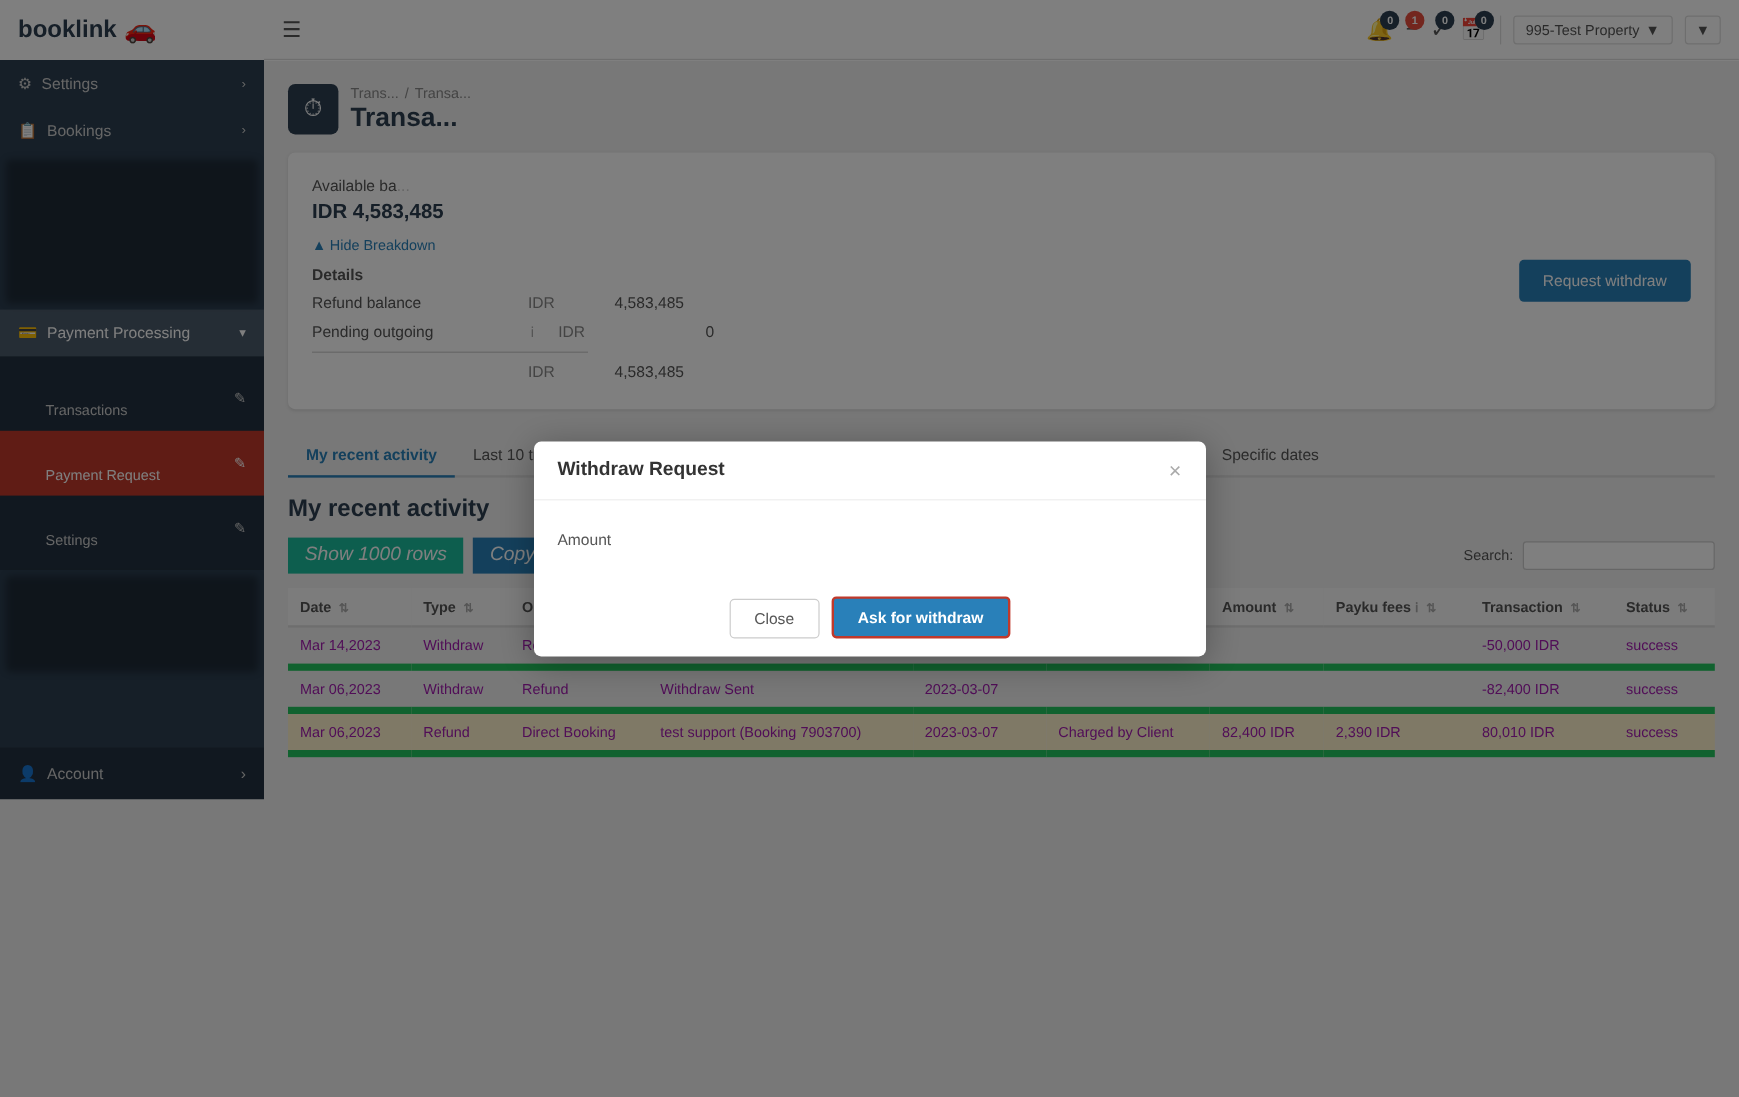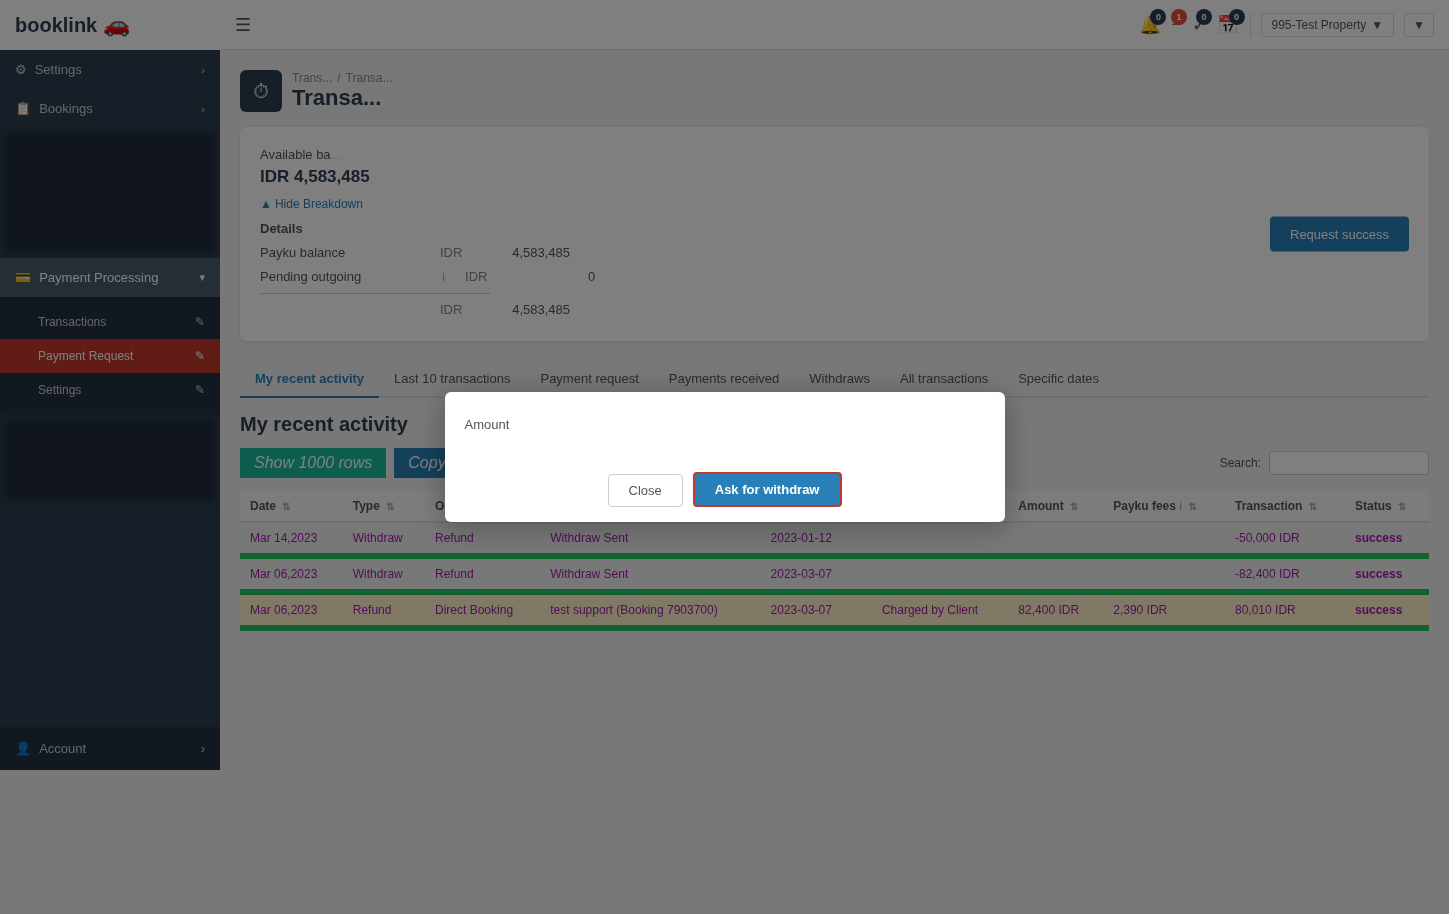--- a/index.html
+++ b/index.html
@@ -2,21 +2,21 @@
 <html><head>
   <meta charset="utf-8">
   <style>
     * { box-sizing: border-box; margin: 0; padding: 0; }
     body { font-family: Arial, sans-serif; font-size: 13px; background: #f0f0f0; overflow: hidden; width: 1449px; height: 914px; position: relative; }
 
     
     .sidebar {
       position: fixed;
       left: 0; top: 0;
-      width: 220px; height: 770px;
+      width: 220px; height: 666px;
       background: #2c3e50;
       z-index: 10;
       display: flex;
       flex-direction: column;
     }
     .sidebar-logo {
       background: #fff;
       padding: 10px 15px;
       display: flex;
       align-items: center;
@@ -47,21 +47,21 @@
     .sidebar-section .sidebar-sub-item {
       display: flex;
       align-items: center;
       justify-content: space-between;
       padding: 10px 15px 10px 30px;
       color: #ccc;
       cursor: pointer;
       font-size: 12px;
     }
     .sidebar-section .sidebar-sub-item.active { background: #c0392b; color: #fff; }
-    .sidebar-sub-item .sub-left { display: flex; align-items: flex-end; gap: 8px; }
+    .sidebar-sub-item .sub-left { display: flex; align-items: flex-end; gap: 8px; margin-top: 20px; }
     .sidebar-blurred {
       background: rgba(0,0,0,0.3);
       height: 120px;
       margin: 5px;
       border-radius: 4px;
       filter: blur(3px);
     }
     .sidebar-account {
       background: rgba(0,0,0,0.2);
       padding: 14px 15px;
@@ -248,21 +248,21 @@
       font-weight: 600;
       white-space: nowrap;
     }
     .data-table td {
       padding: 8px 10px;
       border-bottom: 6px solid #22c55e;
       color: #a21caf;
       vertical-align: top;
     }
     .td-link { color: #2980b9; cursor: pointer; }
-    .td-success { color: #27ae60; font-weight: bold; margin-top: 45px; }
+    .td-success { color: #27ae60; font-weight: normal; margin-top: 45px; }
     .td-highlight { background: #fff3cd; }
     .sort-icon { color: #aaa; font-size: 10px; margin-left: 3px; }
 
     
     .overlay {
       position: fixed;
       top: 0; left: 0; right: 0; bottom: 0;
       background: rgba(0,0,0,0.5);
       z-index: 100;
       display: flex;
@@ -450,31 +450,31 @@
       <div class="page-title">Transa...</div>
     </div>
   </div>
 
   <div class="balance-section">
     <div class="available-label">Available ba<span style="color:#ccc">...</span></div>
     <div class="balance-amount">
       <span>IDR</span>
       <span>4,583,485</span>
     </div>
-    <button class="request-withdraw-btn">Request success</button>
+    <button class="request-withdraw-btn">Request withdraw</button>
 
     <div class="hide-breakdown">
       <span>▲</span>
       <span>Hide Breakdown</span>
     </div>
 
     <div class="breakdown-table">
       <div style="font-weight:bold; margin-bottom:5px;">Details</div>
       <div class="breakdown-row">
-        <span class="breakdown-label">Payku balance</span>
+        <span class="breakdown-label">Refund balance</span>
         <span class="breakdown-currency">IDR</span>
         <span class="breakdown-value">4,583,485</span>
       </div>
       <div class="breakdown-row">
         <span class="breakdown-label">Pending outgoing</span>
         <span style="font-size:12px;color:#aaa;margin-left:2px;">ℹ</span>
         <span class="breakdown-currency">IDR</span>
         <span class="breakdown-value">0</span>
       </div>
       <hr class="breakdown-divider">
@@ -560,20 +560,24 @@
           <td>2,390 IDR</td>
           <td>80,010 IDR</td>
           <td class="td-success">success</td>
         </tr>
       </tbody>
   </table>
 </div>
 
 <div class="overlay">
   <div class="modal">
+    <div class="modal-header">
+      <span class="modal-title">Withdraw Request</span>
+      <span class="modal-close">×</span>
+    </div>
     <div class="modal-body">
       <div class="form-row">
         <label class="form-label">Amount</label>
       </div>
     </div>
     <div class="modal-footer">
       <button class="btn-close">Close</button>
       <button class="btn-ask">Ask for withdraw</button>
     </div>
   </div>

